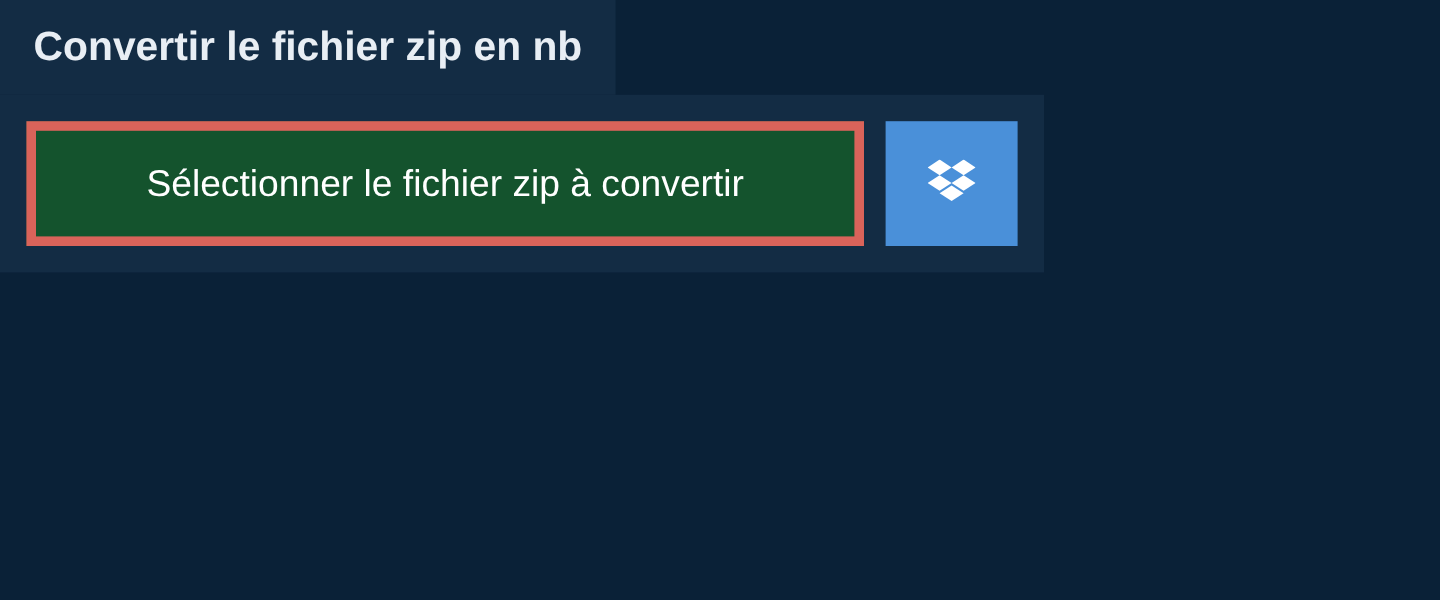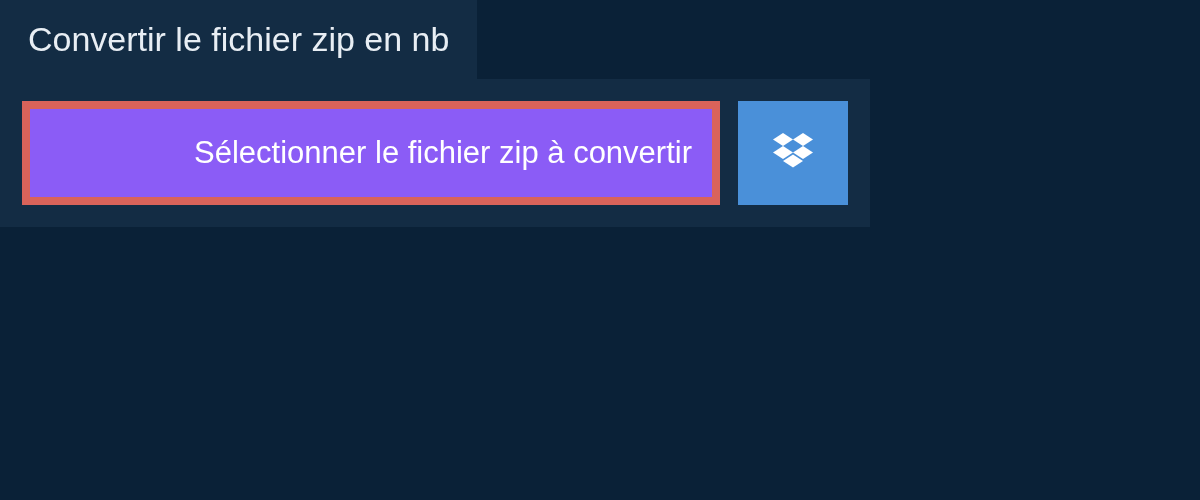--- a/index.html
+++ b/index.html
@@ -16,39 +16,39 @@
     }
     .header-tab {
       display: inline-block;
       background-color: #132c44;
       padding: 20px 28px;
       margin: 0;
     }
     .header-title {
       color: #e8eef4;
       font-size: 34px;
-      font-weight: 400;
+      font-weight: 700;
     }
     .main-panel {
       background-color: #132c44;
       padding: 22px;
       margin-top: 0;
       width: 870px;
       display: flex;
       gap: 18px;
       align-items: stretch;
     }
     .select-button {
       flex: 1;
-      background-color: #8b5cf6;
+      background-color: #14532d;
       border: 8px solid #d9635a;
       padding: 26px 20px;
       display: flex;
       align-items: center;
-      justify-content: flex-end;
+      justify-content: center;
       cursor: pointer;
     }
     .select-button-label {
       color: #ffffff;
       font-size: 31px;
       font-weight: 300;
       text-align: center;
     }
     .dropbox-button {
       width: 110px;

